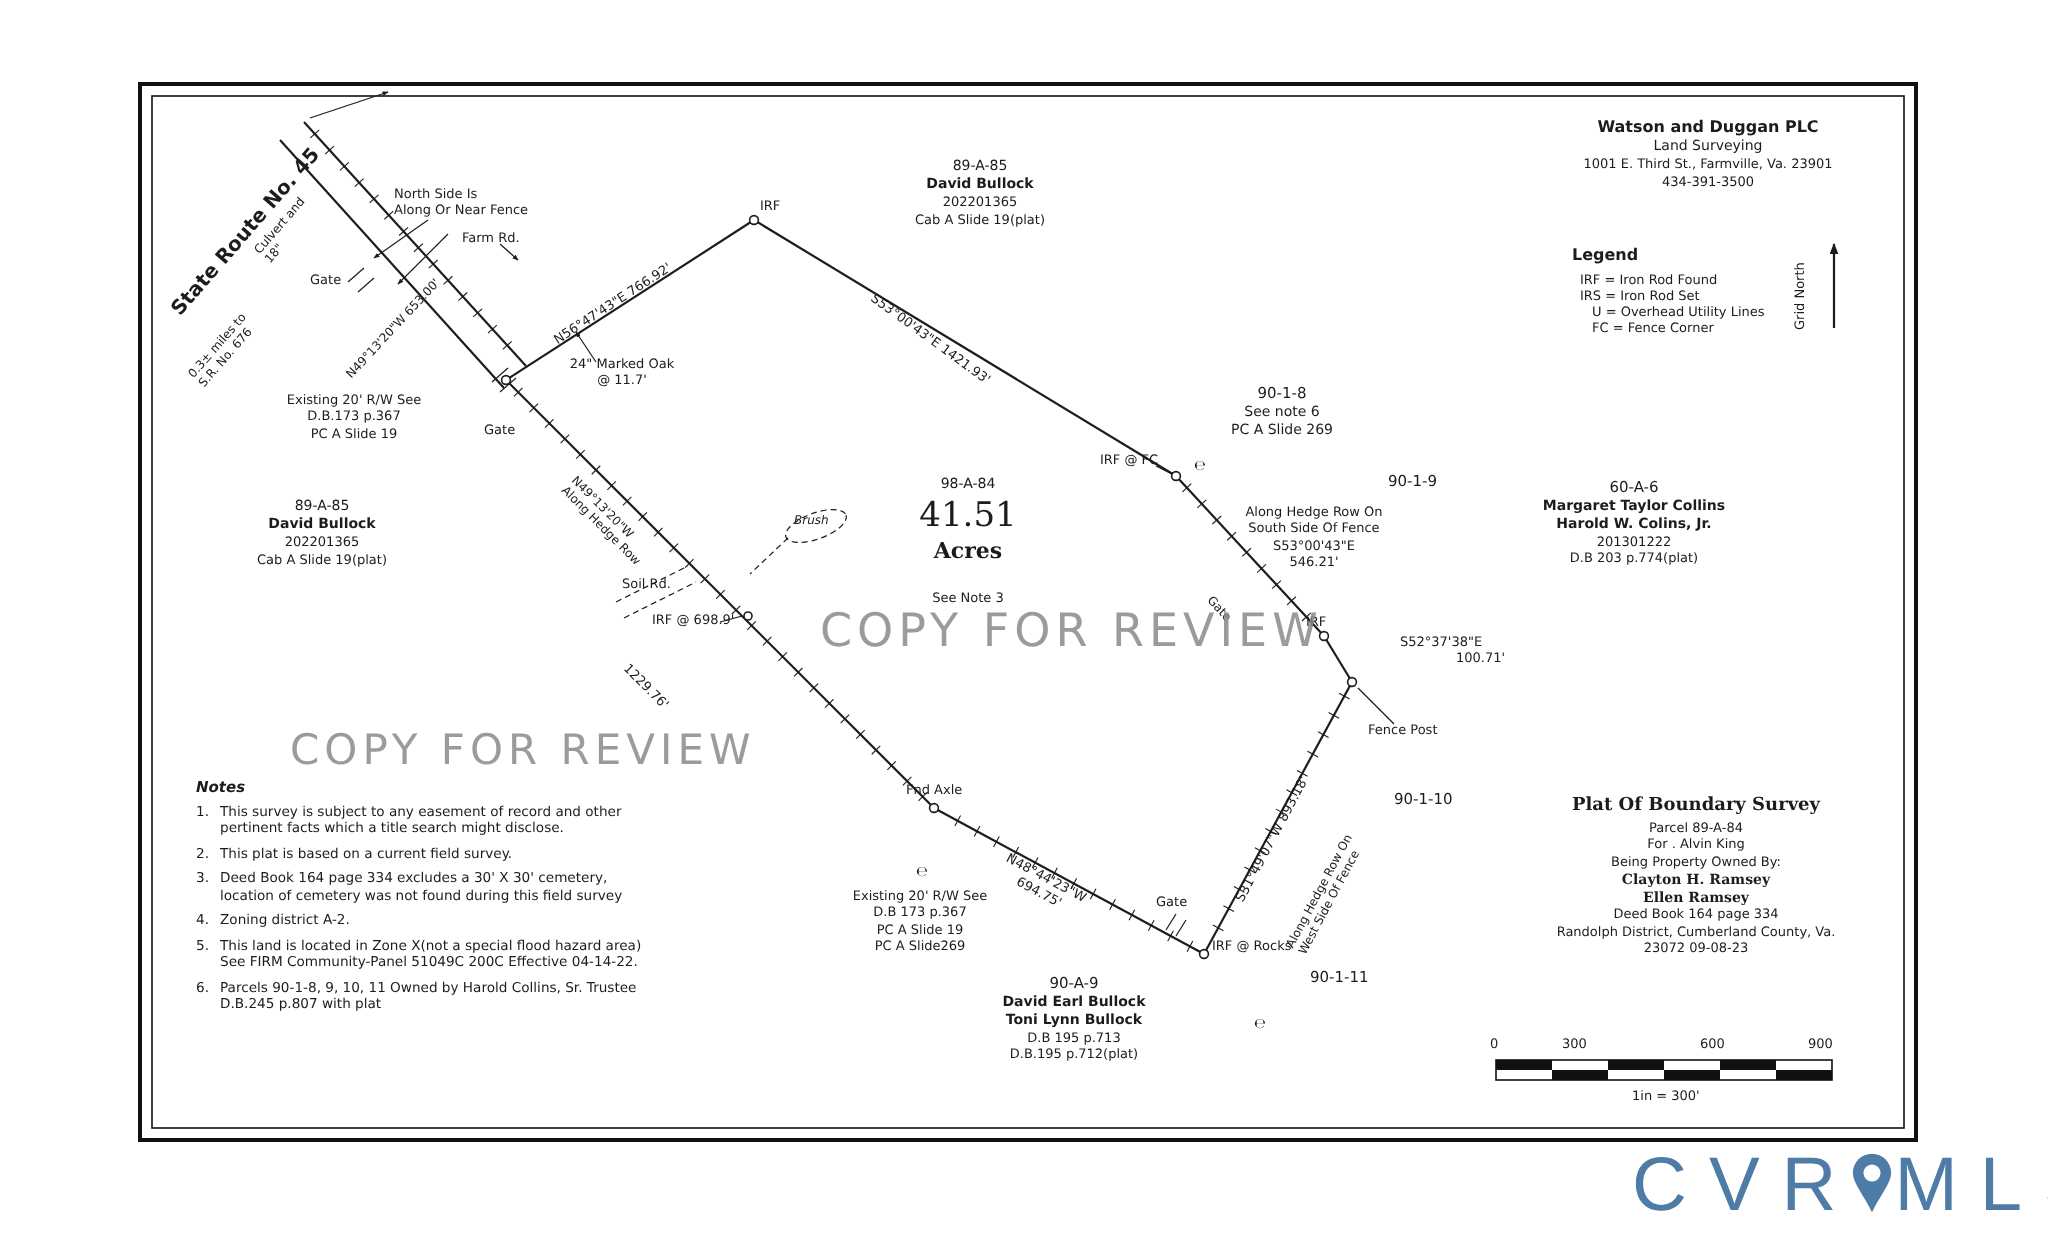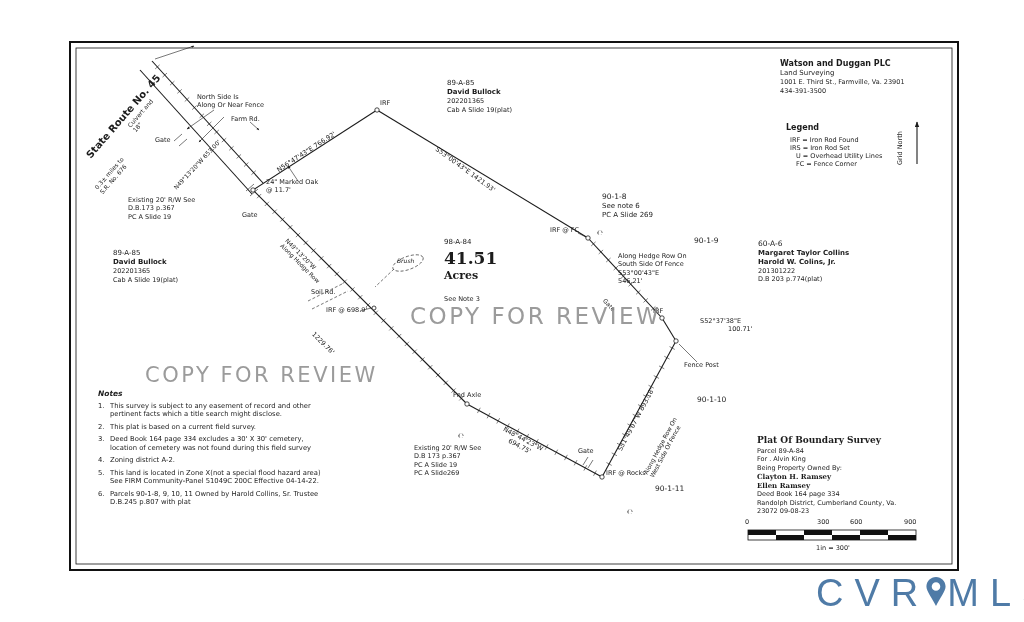--- a/index.html
+++ b/index.html
@@ -10,27 +10,27 @@
   .ln{stroke:#1c1c1c;stroke-width:1.1;fill:none}
   .thin{stroke:#1c1c1c;stroke-width:.6;fill:none}
   .dash{stroke:#1c1c1c;stroke-width:.6;fill:none;stroke-dasharray:3 2}
   .tick{stroke:#1c1c1c;stroke-width:.55}
   .pt{fill:#fff;stroke:#1c1c1c;stroke-width:.8}
   .b2{fill:none;stroke:#111;stroke-width:2}
   .b1{fill:none;stroke:#111;stroke-width:.8}
   .cell{fill:#111}
   .arrhead{fill:#1c1c1c}
   .lbl{position:absolute;white-space:nowrap;line-height:1.2;font-size:7px}
-  .blk{position:absolute;line-height:1.3;font-size:7px}
+  .blk{position:absolute;text-align:center;line-height:1.3;font-size:7px}
   .t6{font-size:6px}.t65{font-size:6.5px}.t7{font-size:7px}.t75{font-size:7.5px}
   .t8{font-size:8px}.t9{font-size:9px}.t10{font-size:10px}
   .b{font-weight:bold}.i{font-style:italic}
   .rot{transform-origin:0 0}
   .serif{font-family:"DejaVu Serif",serif}
-  .acres-num{font-family:"DejaVu Serif",serif;font-weight:bold;font-size:17px}
+  .acres-num{font-family:"DejaVu Serif",serif;font-weight:normal;font-size:17px}
   .acres-lbl{font-family:"DejaVu Serif",serif;font-weight:bold;font-size:11px}
   .wm{position:absolute;color:var(--watermark,#8a8a8a);font-size:23px;letter-spacing:2.5px;font-weight:400;opacity:.85;white-space:nowrap}
   .notes{position:absolute}
   .note{display:flex;gap:3px;margin-top:4px;font-size:6.8px;line-height:1.25}
   .nn{width:9px;flex:none}
   .nt{flex:1}
   .logo{position:absolute;left:816px;top:572px;display:flex;align-items:center;gap:4px;color:var(--logo,#4f7ba7);font-size:38px;font-family:"Liberation Sans",sans-serif}
   .logo span{letter-spacing:11px}
   .pin{fill:currentColor;margin:0 -4px 4px -8px}
 </style>
@@ -287,20 +287,27 @@
   <div class="lbl t75" style="left:694px;top:236px">90-1-9</div>
   <div class="blk" style="left:758px;top:239px;width:118px">
     <div class="t75">60-A-6</div>
     <div class="t7 b">Margaret Taylor Collins</div>
     <div class="t7 b">Harold W. Colins, Jr.</div>
     <div class="t65">201301222</div>
     <div class="t65">D.B 203 p.774(plat)</div>
   </div>
   <div class="lbl t75" style="left:697px;top:395px">90-1-10</div>
   <div class="lbl t75" style="left:655px;top:484px">90-1-11</div>
+  <div class="blk" style="left:488px;top:487px;width:98px">
+    <div class="t75">90-A-9</div>
+    <div class="t7 b">David Earl Bullock</div>
+    <div class="t7 b">Toni Lynn Bullock</div>
+    <div class="t65">D.B 195 p.713</div>
+    <div class="t65">D.B.195 p.712(plat)</div>
+  </div>
 
   <div class="blk" style="left:444px;top:238px;width:80px">
     <div class="t7">98-A-84</div>
     <div class="acres-num">41.51</div>
     <div class="acres-lbl">Acres</div>
     <div class="t65" style="margin-top:12px">See Note 3</div>
   </div>
 
   <div class="wm" style="left:410px;top:303px">COPY FOR REVIEW</div>
   <div class="wm" style="left:145px;top:363px;font-size:21px">COPY FOR REVIEW</div>
@@ -327,34 +334,34 @@
     <div class="note">
         <span class="nn">5.</span>
         <span class="nt">This land is located in Zone X(not a special flood hazard area) See FIRM Community-Panel 51049C 200C Effective  04-14-22.</span>
       </div>
     <div class="note">
         <span class="nn">6.</span>
         <span class="nt">Parcels 90-1-8, 9, 10, 11  Owned by Harold Collins, Sr. Trustee  D.B.245 p.807  with plat</span>
       </div>
   </div>
 
-  <div class="blk" style="left:757px;top:435px;width:182px">
+  <div class="blk" style="left:757px;top:398px;width:182px">
     <div class="t9 b serif">Plat Of Boundary Survey</div>
     <div class="t65">Parcel 89-A-84</div>
     <div class="t65">For . Alvin King</div>
     <div class="t65">Being Property Owned By:</div>
     <div class="t7 b serif">Clayton H. Ramsey</div>
     <div class="t7 b serif">Ellen Ramsey</div>
     <div class="t65">Deed Book 164 page 334</div>
     <div class="t65">Randolph  District, Cumberland County, Va.</div>
     <div class="t65">23072    09-08-23</div>
   </div>
 
   <div class="lbl t65" style="left:745px;top:519px">0</div>
-  <div class="lbl t65" style="left:817px;top:519px">300</div>
+  <div class="lbl t65" style="left:781px;top:519px">300</div>
   <div class="lbl t65" style="left:850px;top:519px">600</div>
   <div class="lbl t65" style="left:904px;top:519px">900</div>
   <div class="lbl t65" style="left:816px;top:545px">1in = 300'</div>
 
   <div class="logo">
     <span>CVR</span>
     <svg class="pin" viewBox="0 0 24 34" width="22" height="31">
       <path fill-rule="evenodd" d="M12 1C6.2 1 1.5 5.7 1.5 11.5 1.5 17 8 24.5 12 33 16 24.5 22.5 17 22.5 11.5 22.5 5.7 17.8 1 12 1ZM12 16.2a4.7 4.7 0 1 1 0-9.4 4.7 4.7 0 0 1 0 9.4Z"></path>
     </svg>
     <span>MLS</span>

